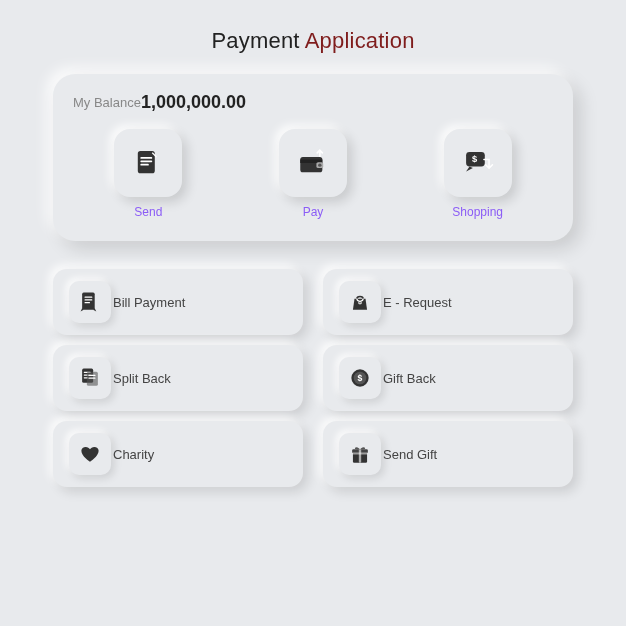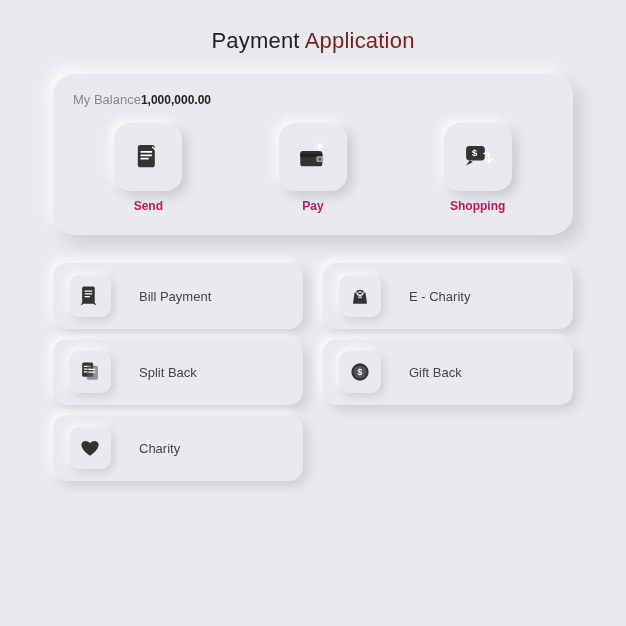--- a/index.html
+++ b/index.html
@@ -51,21 +51,21 @@
       margin-bottom: 16px;
     }
 
     .balance-label {
       font-size: 13px;
       color: #888;
       font-weight: 500;
     }
 
     .balance-amount {
-      font-size: 12px;
+      font-size: 18px;
       font-weight: 700;
       color: #222;
     }
 
     .action-buttons {
       display: flex;
       justify-content: space-around;
       gap: 14px;
     }
 
@@ -92,36 +92,36 @@
     }
 
     .action-icon-wrap svg {
       width: 34px;
       height: 34px;
       fill: #333;
     }
 
     .action-label {
       font-size: 12px;
-      color: #be185d;
-      font-weight: 700;
+      color: #8b5cf6;
+      font-weight: 400;
     }
 
     
     .menu-grid {
       width: 520px;
       display: grid;
       grid-template-columns: 1fr 1fr;
       gap: 10px 20px;
     }
 
     .menu-item {
       display: flex;
       align-items: center;
-      gap: 28px;
+      gap: 2px;
       padding: 12px 16px;
       background: #e8eaed;
       border-radius: 14px;
       box-shadow:
         5px 5px 12px rgba(0,0,0,0.12),
         -4px -4px 10px rgba(255,255,255,0.85);
       cursor: pointer;
     }
 
     .menu-icon-wrap {
@@ -234,21 +234,21 @@
       <svg viewBox="0 0 28 28" xmlns="http://www.w3.org/2000/svg">
 
         <path d="M7 10 L5 24 L23 24 L21 10 Z" fill="#333"></path>
         <path d="M10 10 C10 6 18 6 18 10" stroke="#333" stroke-width="2" fill="none" stroke-linecap="round"></path>
         <path d="M10 10 C10 14 18 14 18 10" stroke="white" stroke-width="1.5" fill="none" stroke-linecap="round"></path>
 
         <rect x="12" y="13" width="4" height="4" rx="1" fill="white"></rect>
         <circle cx="14" cy="15" r="1" fill="#333"></circle>
       </svg>
     </div>
-    <span class="menu-item-label">E - Charity</span>
+    <span class="menu-item-label">E - Request</span>
   </div>
 
   <div class="menu-item">
     <div class="menu-icon-wrap">
       <svg viewBox="0 0 28 28" xmlns="http://www.w3.org/2000/svg">
         <rect x="4" y="2" width="14" height="18" rx="2" fill="#333"></rect>
         <rect x="6" y="6" width="9" height="1.5" rx="0.7" fill="white"></rect>
         <rect x="6" y="9.5" width="9" height="1.5" rx="0.7" fill="white"></rect>
         <rect x="6" y="13" width="6" height="1.5" rx="0.7" fill="white"></rect>
 
@@ -273,14 +273,31 @@
 
   <div class="menu-item">
     <div class="menu-icon-wrap">
       <svg viewBox="0 0 28 28" xmlns="http://www.w3.org/2000/svg">
         <path d="M14 24 C14 24 3 17 3 10 C3 7 5.5 5 8.5 5 C11 5 13 6.5 14 8 C15 6.5 17 5 19.5 5 C22.5 5 25 7 25 10 C25 17 14 24 14 24 Z" fill="#333"></path>
       </svg>
     </div>
     <span class="menu-item-label">Charity</span>
   </div>
 
+  <div class="menu-item">
+    <div class="menu-icon-wrap">
+      <svg viewBox="0 0 28 28" xmlns="http://www.w3.org/2000/svg">
+
+        <rect x="5" y="12" width="18" height="13" rx="1.5" fill="#333"></rect>
+        <rect x="4" y="8" width="20" height="5" rx="1.5" fill="#444"></rect>
+
+        <rect x="12.5" y="8" width="3" height="17" rx="1" fill="white" opacity="0.6"></rect>
+
+        <rect x="4" y="12" width="20" height="2.5" rx="1" fill="white" opacity="0.5"></rect>
+
+        <path d="M14 8 C14 8 10 4 8 6 C6 8 10 8.5 14 8 Z" fill="#555"></path>
+        <path d="M14 8 C14 8 18 4 20 6 C22 8 18 8.5 14 8 Z" fill="#555"></path>
+      </svg>
+    </div>
+    <span class="menu-item-label">Send Gift</span>
+  </div>
 
 </div>
 
 </body></html>

